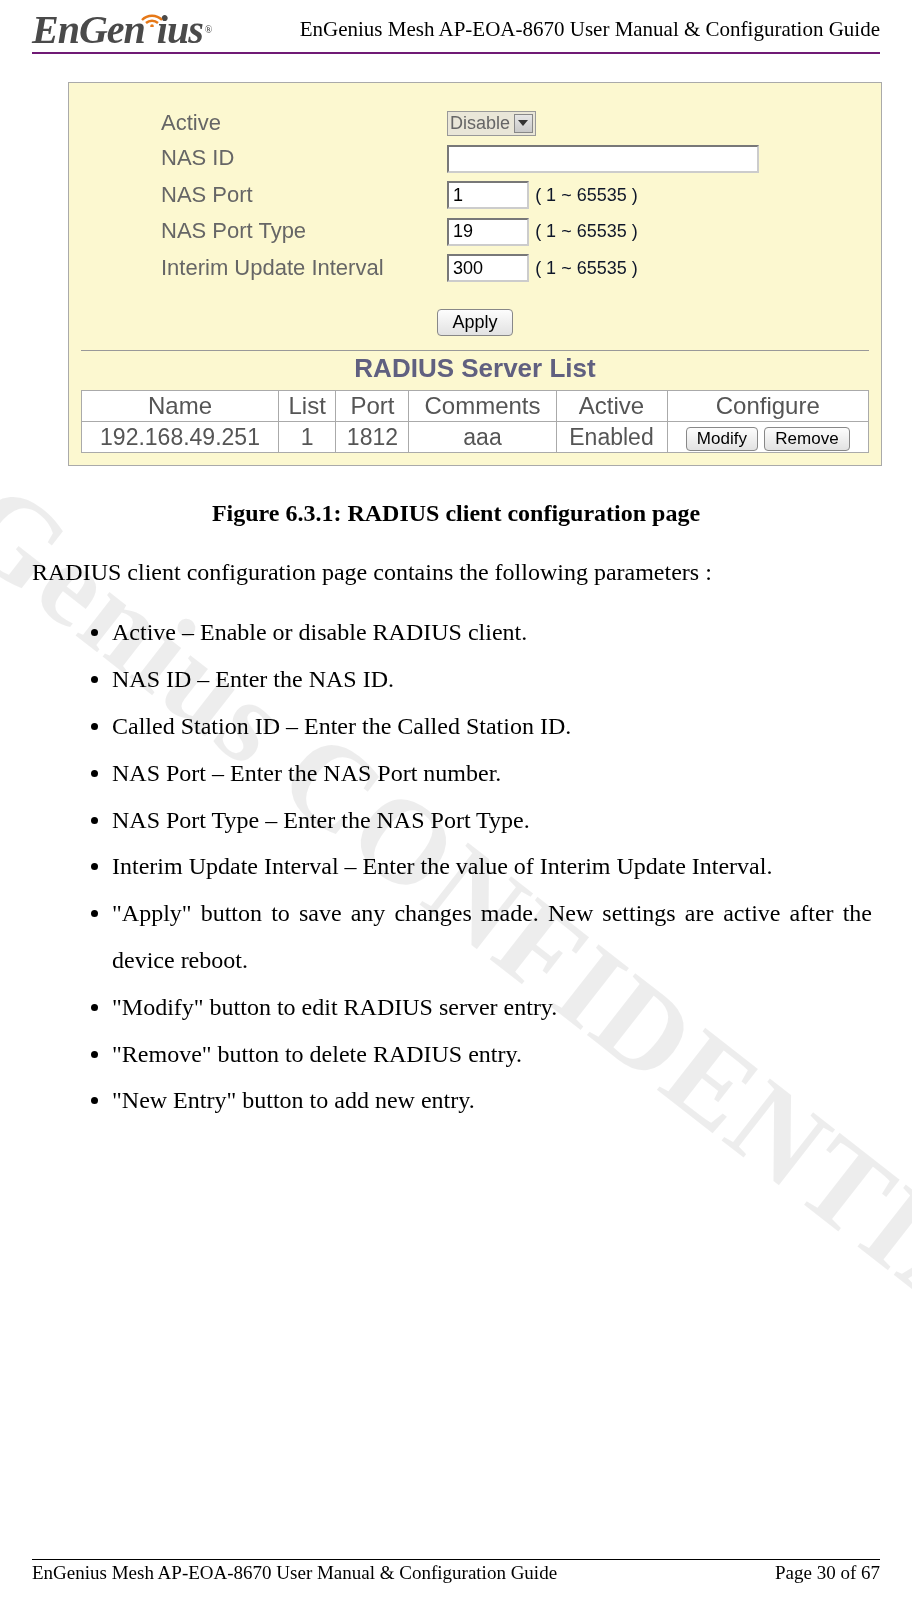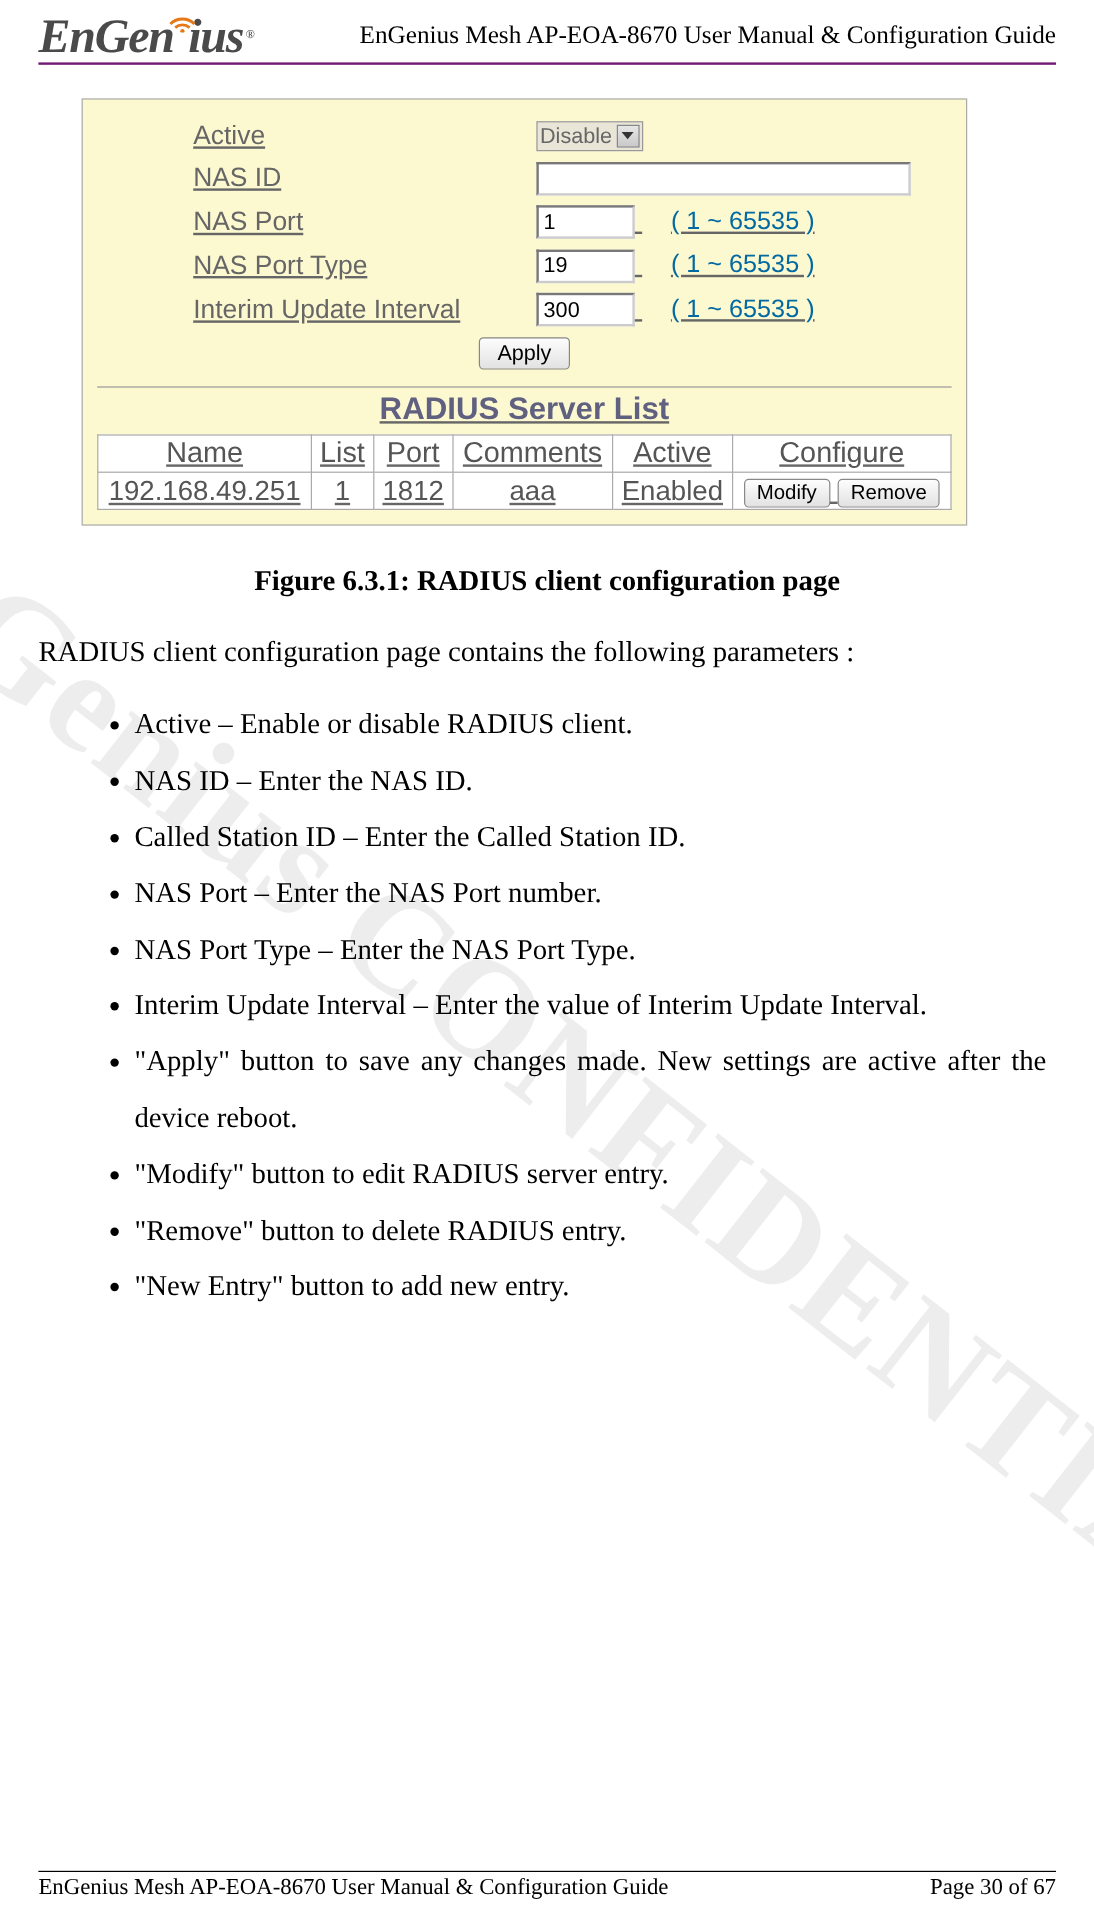--- a/index.html
+++ b/index.html
@@ -59,34 +59,33 @@
   .header-title {
     flex: 1;
     text-align: right;
     font-size: 21px;
     padding-bottom: 2px;
   }
 
   
   .shot-wrap { padding: 28px 0 0 36px; }
   .shot {
-    width: 738px;
+    width: 814px;
     background: #fcf8d0;
     border: 1px solid #aaa;
-    padding: 12px 12px 12px 12px;
+    padding: 22px 12px 12px 12px;
     box-sizing: border-box;
     font-family: "Trebuchet MS", Verdana, sans-serif;
     font-size: 22px;
     color: #666;
-    text-decoration: underline;
   }
   .form-tbl { margin-left: 80px; border-collapse: collapse; }
   .form-tbl td { padding: 4px 6px 4px 0; vertical-align: middle; white-space: nowrap; }
   .form-tbl .lbl { width: 280px; }
-  .form-tbl .rng { color: #0369a1; font-size: 21px; margin-left: 24px; }
+  .form-tbl .rng { color: #0f172a; font-size: 18px; }
 
   .sel {
     font-family: Arial, sans-serif;
     font-size: 18px;
     background: #e9e6d8;
     border: 1px solid #999;
     padding: 1px 2px;
     display: inline-flex;
     align-items: center;
   }
@@ -123,21 +122,21 @@
   .btn {
     font-family: Arial, sans-serif;
     font-size: 18px;
     color: #000;
     background: linear-gradient(#fdfdfd, #e2e2e2);
     border: 1px solid #888;
     border-radius: 4px;
     padding: 2px 14px;
     cursor: pointer;
   }
-  .apply-row { text-align: center; margin-top: 4px; }
+  .apply-row { text-align: center; margin-top: 22px; }
 
   .shot hr {
     border: none;
     border-top: 1px solid #999;
     margin: 14px 0 2px 0;
   }
   .list-title {
     text-align: center;
     font-weight: bold;
     color: #606080;

